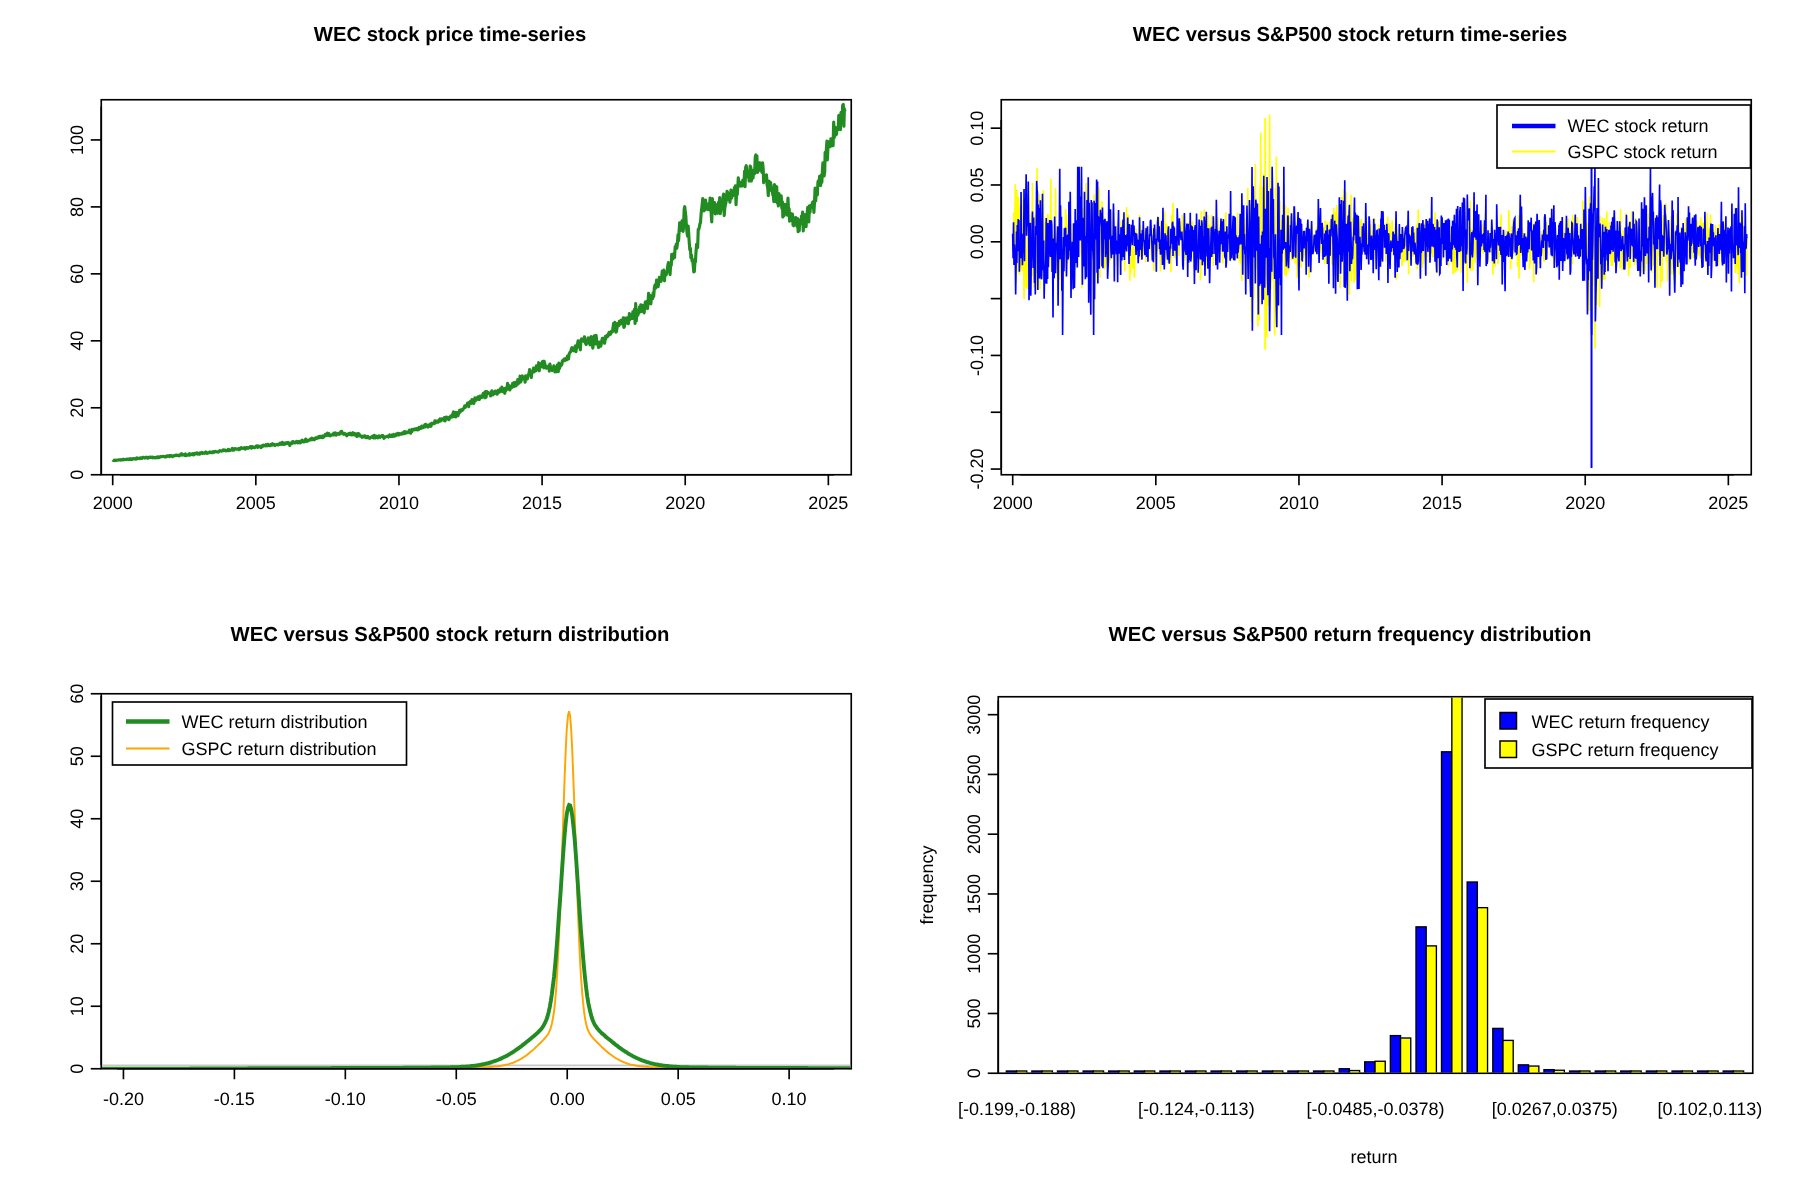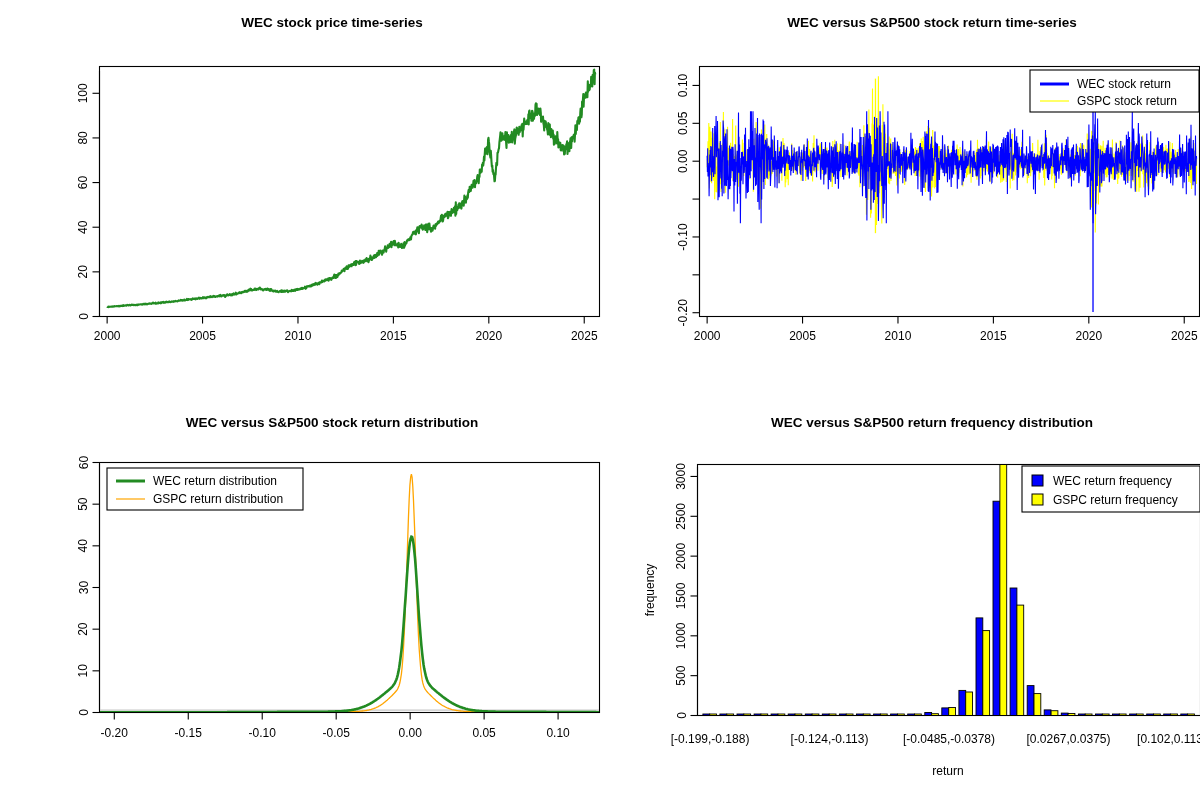--- a/index.html
+++ b/index.html
@@ -1,21 +1,21 @@
 <!DOCTYPE html>
 <html><head>
 <meta charset="utf-8">
 <title>WEC stock analysis panels</title>
 <style>
   html,body{margin:0;padding:0;background:#ffffff;}
   body{width:1200px;height:800px;overflow:hidden;
        font-family:"Liberation Sans",sans-serif;color:#000;}
   .grid{display:grid;grid-template-columns:600px 600px;grid-template-rows:400px 400px;
         width:1200px;height:800px;}
-  .panel{position:relative;width:600px;height:400px;margin-left:32px;}
+  .panel{position:relative;width:600px;height:400px;}
   svg{display:block;}
   text{font-family:"Liberation Sans",sans-serif;fill:#000;}
   .ttl{font-size:13.5px;font-weight:bold;}
   .tick{font-size:12px;}
   .axlab{font-size:12px;}
   .leg{font-size:12px;}
   .box{fill:none;stroke:#000;stroke-width:1.1;}
   .axline{stroke:#000;stroke-width:1.1;fill:none;}
 </style>
 </head>

